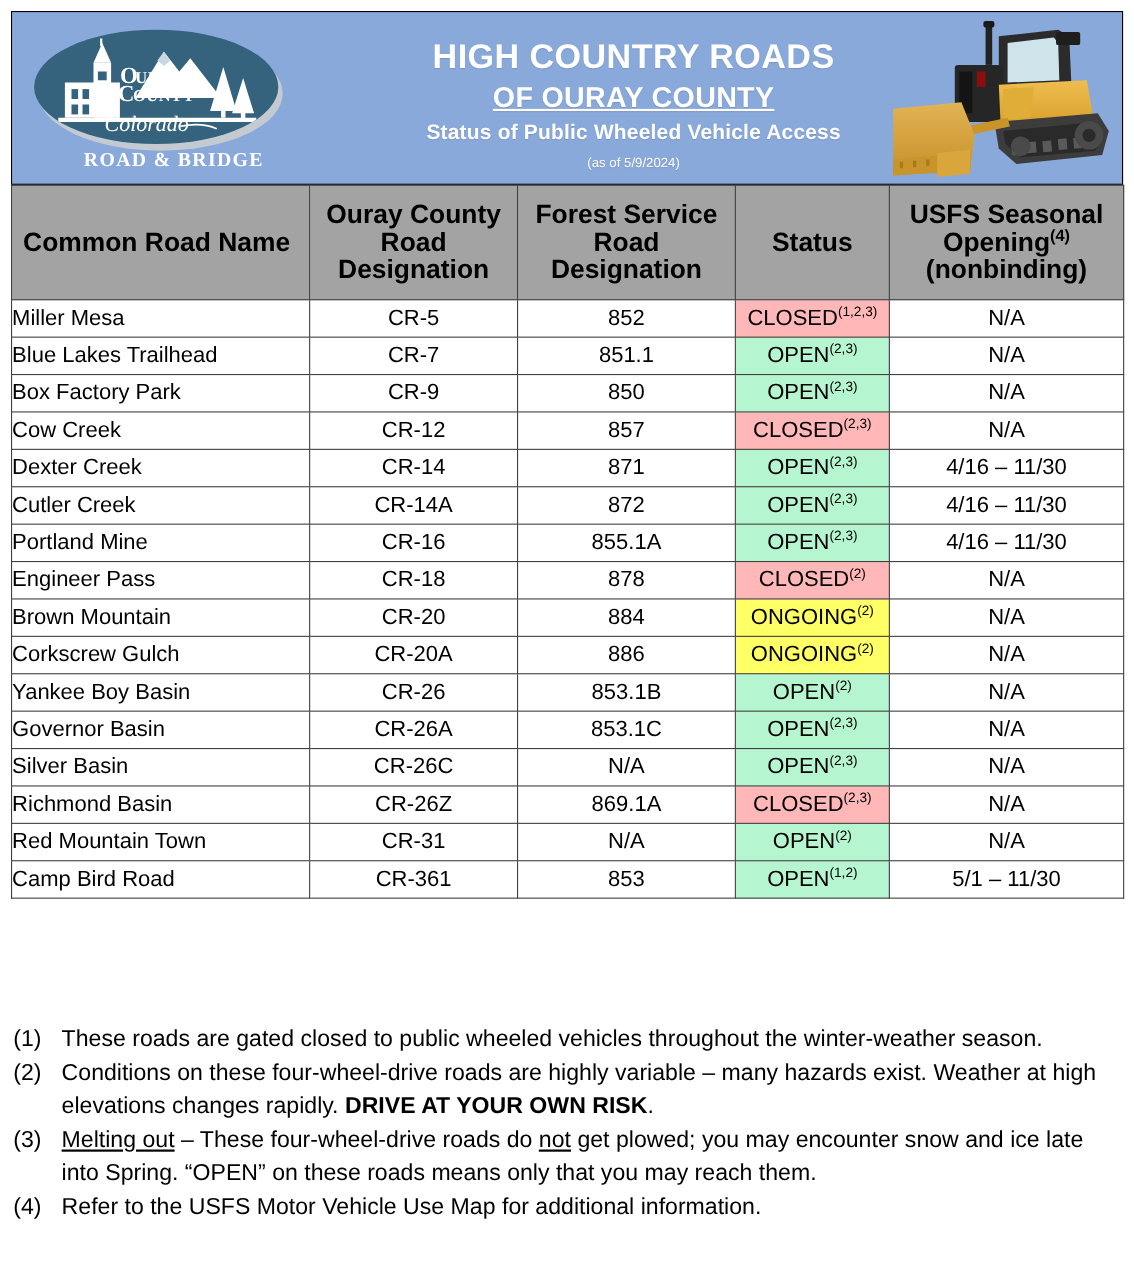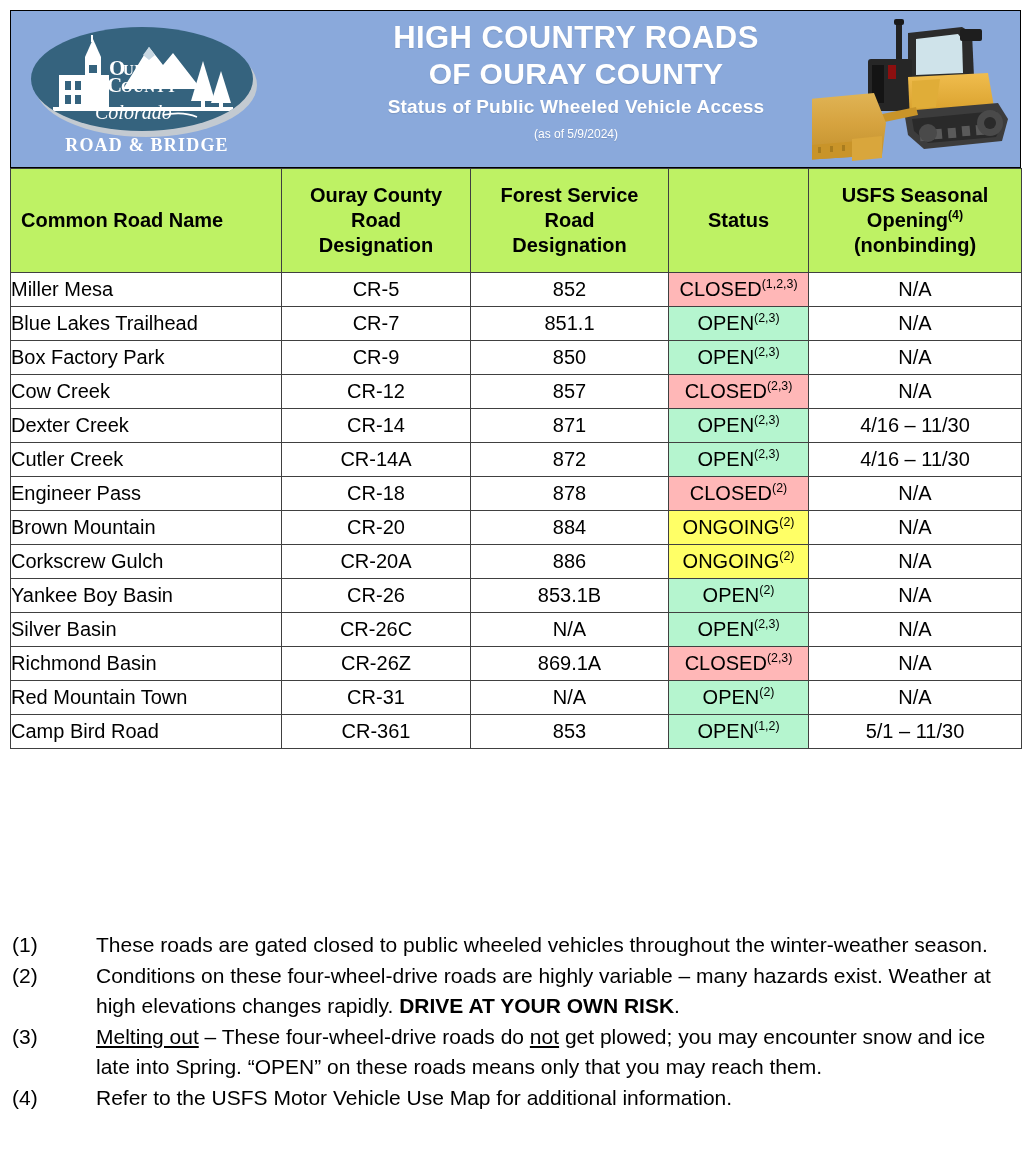--- a/index.html
+++ b/index.html
@@ -55,41 +55,41 @@
     top: 10px;
     width: 222px;
     height: 104px;
     border-radius: 50%;
     background: #35637e;
     overflow: hidden;
   }
   .logo-svg { position: absolute; left: 0; top: 0; }
   .logo-tagline {
     position: absolute;
-    left: 4px;
+    left: 15px;
     top: 118px;
     width: 236px;
     text-align: center;
     color: #ffffff;
     font-family: "Liberation Serif", serif;
     font-weight: bold;
     font-size: 18px;
     letter-spacing: 1.2px;
   }
   .banner-text {
     position: absolute;
     left: 280px;
-    top: 8px;
+    top: 22px;
     width: 570px;
     text-align: center;
     color: #ffffff;
     text-shadow: 0 1px 1px rgba(0,0,0,0.12);
   }
   .bt-1 { font-size: 31px; font-weight: bold; line-height: 38px; letter-spacing: 0.4px; }
-  .bt-2 { font-size: 30px; font-weight: bold; line-height: 34px; letter-spacing: 0.3px; }
+  .bt-2 { font-size: 26px; font-weight: bold; line-height: 34px; letter-spacing: 0.3px; text-decoration: underline; }
   .bt-3 { font-size: 19px; font-weight: bold; line-height: 31px; letter-spacing: 0.2px; }
   .bt-4 { font-size: 12px; font-weight: normal; line-height: 24px; }
   .dozer {
     position: absolute;
     right: 2px;
     top: 4px;
     width: 206px;
     height: 152px;
   }
 
@@ -105,23 +105,23 @@
   }
   .roads-table th, .roads-table td {
     border: 1px solid #404040;
     padding: 0;
     font-size: 20px;
     color: #000000;
     height: 34px;
     box-sizing: border-box;
   }
   .roads-table thead th {
-    background: #bef264;
+    background: #a3a3a3;
     font-weight: bold;
-    font-size: 20px;
+    font-size: 24px;
     text-align: center;
     vertical-align: middle;
     line-height: 25px;
     height: 104px;
     padding: 2px 4px;
   }
   .roads-table thead th.th-name { text-align: left; padding-left: 10px; }
   .roads-table tbody td { background: #ffffff; }
   .cell-name { text-align: left; padding-left: 9px; font-size: 21px; }
   .cell-center { text-align: center; font-size: 21px; }
@@ -147,21 +147,21 @@
   }
   .fn {
     display: flex;
     align-items: flex-start;
     font-size: 21px;
     line-height: 30px;
     color: #000000;
     margin-bottom: 1px;
   }
   .fn-num { width: 44px; flex: 0 0 44px; }
-  .fn-body { flex: 1 1 auto; margin-left: 40px; }
+  .fn-body { flex: 1 1 auto; }
   .fn-body b { font-weight: bold; }
   .fn-body u { text-decoration: underline; }
 </style>
 </head>
 <body>
 
 <div id="page">
 
   <div class="banner">
 
@@ -335,20 +335,27 @@
           <td class="cell-center">4/16 – 11/30</td>
         </tr>
         <tr>
           <td class="cell-name">Cutler Creek</td>
           <td class="cell-center">CR-14A</td>
           <td class="cell-center">872</td>
           <td class="cell-status st-open"><span>OPEN</span><sup>(2,3)</sup></td>
           <td class="cell-center">4/16 – 11/30</td>
         </tr>
         <tr>
+          <td class="cell-name">Portland Mine</td>
+          <td class="cell-center">CR-16</td>
+          <td class="cell-center">855.1A</td>
+          <td class="cell-status st-open"><span>OPEN</span><sup>(2,3)</sup></td>
+          <td class="cell-center">4/16 – 11/30</td>
+        </tr>
+        <tr>
           <td class="cell-name">Engineer Pass</td>
           <td class="cell-center">CR-18</td>
           <td class="cell-center">878</td>
           <td class="cell-status st-closed"><span>CLOSED</span><sup>(2)</sup></td>
           <td class="cell-center">N/A</td>
         </tr>
         <tr>
           <td class="cell-name">Brown Mountain</td>
           <td class="cell-center">CR-20</td>
           <td class="cell-center">884</td>
@@ -360,20 +367,27 @@
           <td class="cell-center">CR-20A</td>
           <td class="cell-center">886</td>
           <td class="cell-status st-ongoing"><span>ONGOING</span><sup>(2)</sup></td>
           <td class="cell-center">N/A</td>
         </tr>
         <tr>
           <td class="cell-name">Yankee Boy Basin</td>
           <td class="cell-center">CR-26</td>
           <td class="cell-center">853.1B</td>
           <td class="cell-status st-open"><span>OPEN</span><sup>(2)</sup></td>
+          <td class="cell-center">N/A</td>
+        </tr>
+        <tr>
+          <td class="cell-name">Governor Basin</td>
+          <td class="cell-center">CR-26A</td>
+          <td class="cell-center">853.1C</td>
+          <td class="cell-status st-open"><span>OPEN</span><sup>(2,3)</sup></td>
           <td class="cell-center">N/A</td>
         </tr>
         <tr>
           <td class="cell-name">Silver Basin</td>
           <td class="cell-center">CR-26C</td>
           <td class="cell-center">N/A</td>
           <td class="cell-status st-open"><span>OPEN</span><sup>(2,3)</sup></td>
           <td class="cell-center">N/A</td>
         </tr>
         <tr>

